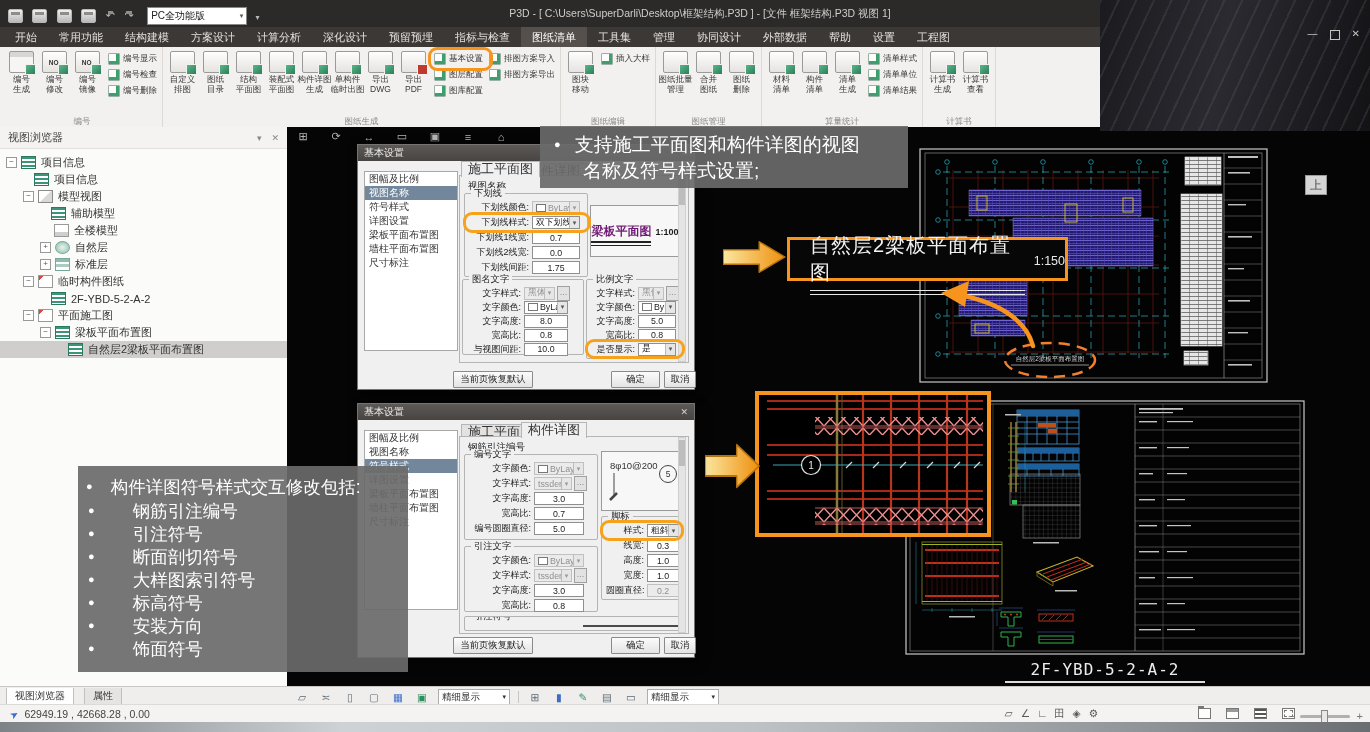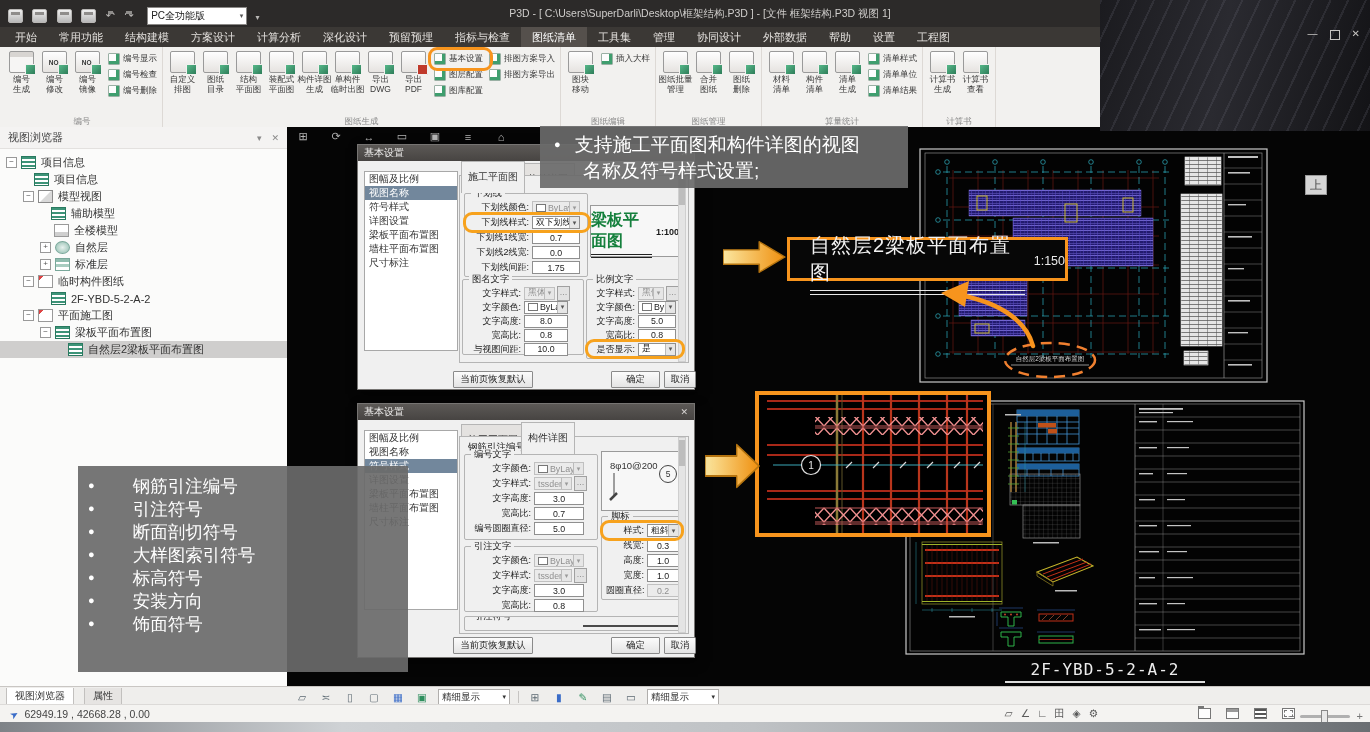--- a/index.html
+++ b/index.html
@@ -82,21 +82,21 @@
   #overlay-svg{position:absolute;left:0;top:0;width:1083px;height:559px;z-index:14;pointer-events:none}
   .blockarrow{position:absolute;z-index:14;pointer-events:none}
   
   .dlg{position:absolute;background:#f0f0f0;border:1px solid #767472;box-shadow:3px 4px 10px rgba(0,0,0,.55);z-index:12;box-sizing:border-box}
   .dlg-title{height:16px;background:linear-gradient(#5c5956,#474442);color:#f0efee;font-size:10px;
      display:flex;align-items:center;justify-content:space-between;padding:0 6px}
   .dlg-x{font-size:9px;color:#d8d6d4}
   .dlg-nav{position:absolute;background:#fff;border:1px solid #a8a8a8;font-size:10px;color:#333;overflow:hidden}
   .dlg-nav div{height:14px;line-height:14px;padding:0 4px;white-space:nowrap}
   .dlg-nav .sel{background:#72879c;color:#fff}
-  .dtab{position:absolute;height:13px;line-height:13px;font-size:10px;color:#333;padding:8px 6px;background:#e4e2e0;border:1px solid #b5b5b5;border-bottom:none}
+  .dtab{position:absolute;height:13px;line-height:13px;font-size:13px;color:#333;padding:0 6px;background:#e4e2e0;border:1px solid #b5b5b5;border-bottom:none}
   .dtab.active{background:#f0f0f0;z-index:2;height:15px}
   .dpanel{position:absolute;border:1px solid #b5b5b5;background:#f0f0f0}
   .dsection{position:absolute;font-size:9.5px;color:#222}
   .gbox{position:absolute;border:1px solid #b4b4b4;border-radius:2px;box-sizing:border-box}
   .glegend{position:absolute;top:-6px;left:6px;background:#f0f0f0;padding:0 3px;font-size:9.3px;color:#222;line-height:10px}
   .fwrap{position:absolute;left:0;right:0;top:0}
   .frow{display:flex;align-items:center;padding-left:4px;position:relative}
   .flabel{font-size:9px;color:#222;text-align:right;white-space:nowrap;flex:none;margin-right:3px}
   .fctrl{height:13px;background:#fff;border:1px solid #8f8f8f;font-size:8.8px;color:#222;display:flex;align-items:center;box-sizing:border-box;flex:none}
   .finput{justify-content:center}
@@ -108,21 +108,21 @@
   .fdis .arr{color:#9a9a9a}
   .sw{width:8px;height:6px;background:#fff;border:1px solid #777;margin-right:2px;flex:none}
   .fdots{width:11px;height:13px;border:1px solid #a0a0a0;background:#e2e2e2;font-size:8px;text-align:center;line-height:11px;color:#666;margin-left:2px;flex:none}
   .row-hl::after{content:"";position:absolute;left:-2px;right:-4px;top:-3px;bottom:-3px;border:3px solid #f7a21d;border-radius:9px;pointer-events:none;z-index:3}
   .w1 .frow{height:15px}.w1 .flabel{width:60px}.w1 .fctrl{width:48px}
   .w2 .frow{height:14px}.w2 .flabel{width:54px}.w2 .fctrl{width:44px}.w2 .fsm{width:31px}
   .w3 .frow{height:14px}.w3 .flabel{width:44px}.w3 .fctrl{width:38px}.w3 .fsm{width:26px}
   .w4 .frow{height:15px}.w4 .flabel{width:62px}.w4 .fctrl{width:50px}.w4 .fsm{width:38px}
   .w5 .frow{height:15px}.w5 .flabel{width:38px}.w5 .fctrl{width:32px}
   .pvbox{position:absolute;border:1px solid #9a9a9a;background:#f7f7f7;display:flex;align-items:center;justify-content:center}
-  .pv-name{font-size:16px;font-weight:bold;color:#15803d;position:relative}
+  .pv-name{font-size:12px;font-weight:bold;color:#701a75;position:relative}
   .pv-name::before{content:"";position:absolute;left:0;right:0;bottom:-3px;height:1.2px;background:#222}
   .pv-name::after{content:"";position:absolute;left:0;right:0;bottom:-6px;height:1px;background:#222}
   .pv-scale{font-size:9px;font-weight:bold;color:#1a1a1a;margin-left:4px;margin-top:2px}
   .btn{position:absolute;background:linear-gradient(#fbfbfb,#e4e4e4);border:1px solid #8a8a8a;font-size:9.3px;color:#222;
       display:flex;align-items:center;justify-content:center;border-radius:1px}
   .scrollb{position:absolute;width:6px;background:#e4e4e4;border:1px solid #cfcfcf}
   .scrollb::before{content:"";position:absolute;left:0;right:0;top:2px;height:26px;background:#bdbdbd}
   .sample-line{position:absolute;height:2px;background:#4a4a4a}
   
   .callout{position:absolute;background:rgba(106,106,106,.92);color:#fff;z-index:16}
@@ -1007,20 +1007,21 @@
   <div class="btn" style="left:253px;top:233px;width:47px;height:15px">确定</div>
   <div class="btn" style="left:306px;top:233px;width:30px;height:15px">取消</div>
 </div>
 
 <div class="callout" id="callout-top">
   <div class="cline"><span class="cb">●</span><span>支持施工平面图和构件详图的视图</span></div>
   <div class="cline cindent">名称及符号样式设置;</div>
 </div>
 
 <div class="callout" id="callout-left">
+  <div class="cl-title"><span class="cb">●</span><span>构件详图符号样式交互修改包括:</span></div>
   <div id="callout-items">
       <div class="cl-item"><span class="cb">●</span><span>钢筋引注编号</span></div>
       <div class="cl-item"><span class="cb">●</span><span>引注符号</span></div>
       <div class="cl-item"><span class="cb">●</span><span>断面剖切符号</span></div>
       <div class="cl-item"><span class="cb">●</span><span>大样图索引符号</span></div>
       <div class="cl-item"><span class="cb">●</span><span>标高符号</span></div>
       <div class="cl-item"><span class="cb">●</span><span>安装方向</span></div>
       <div class="cl-item"><span class="cb">●</span><span>饰面符号</span></div>
     </div>
 </div>

